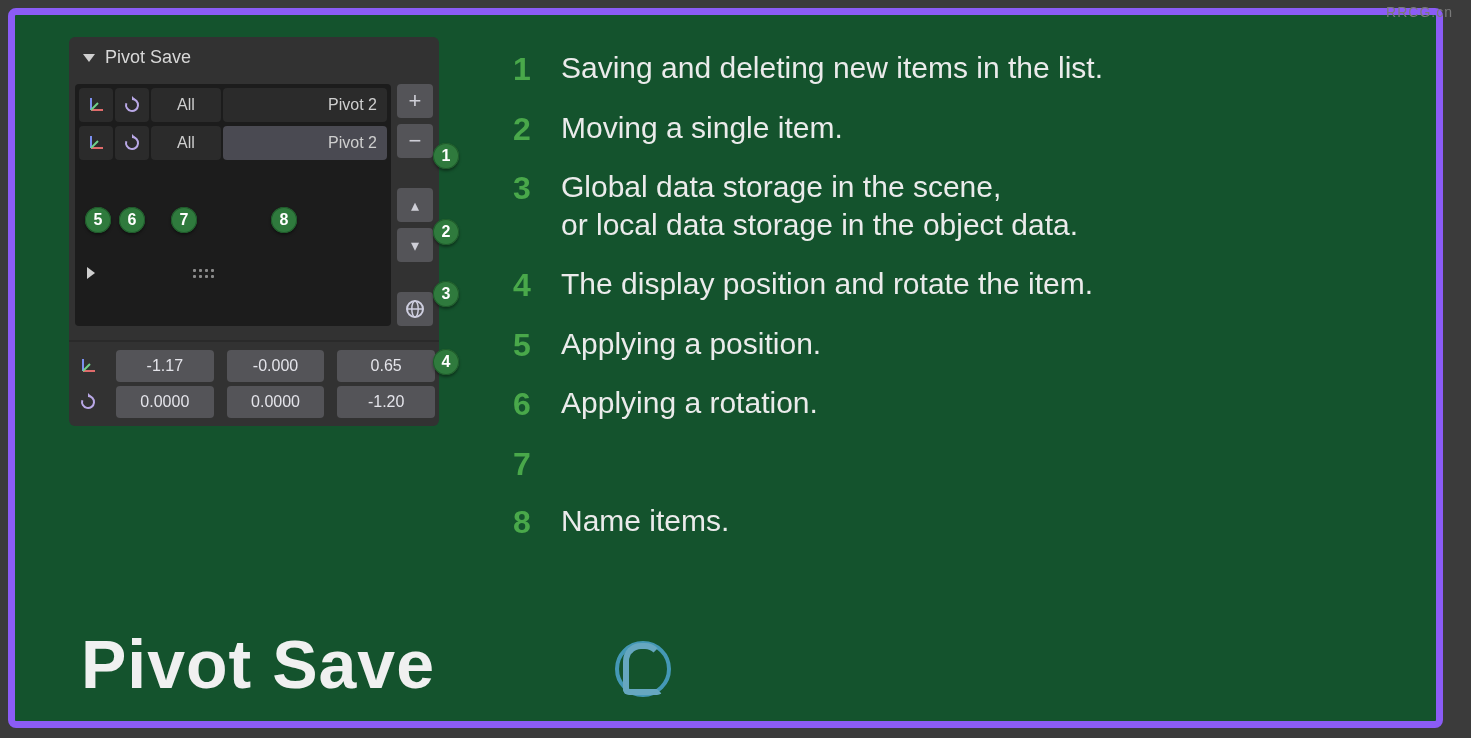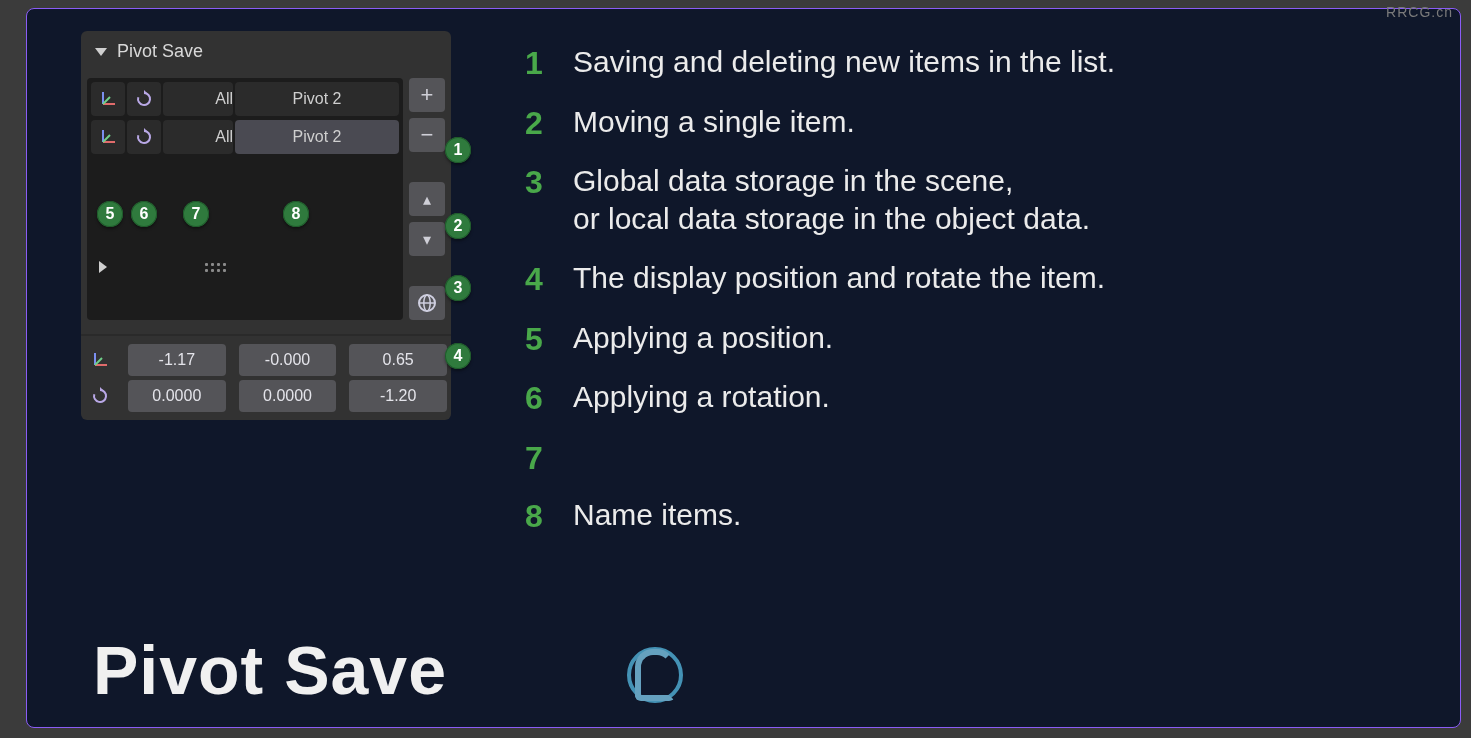--- a/index.html
+++ b/index.html
@@ -6,25 +6,25 @@
   html, body { width: 1471px; height: 738px; }
   body {
     background: #3b3b3b;
     font-family: "Segoe UI", "Helvetica Neue", Arial, sans-serif;
     color: #e6e6e6;
     position: relative;
     overflow: hidden;
   }
   .frame {
     position: absolute;
-    left: 26px; top: 8px;
+    left: 8px; top: 8px;
     width: 1435px; height: 720px;
-    border: 1px solid #8b5cf6;
+    border: 7px solid #8b5cf6;
     border-radius: 8px;
-    background: #0f172a;
+    background: #14532d;
   }
   .watermark-top {
     position: absolute;
     top: 4px; right: 18px;
     color: #7a7a7a;
     font-size: 14px;
     letter-spacing: 1px;
   }
   
   .panel-area {
@@ -75,22 +75,22 @@
     background: #2b2b2b;
     border-radius: 4px;
     display: flex;
     align-items: center;
     justify-content: center;
     color: #cfcfcf;
     font-size: 16px;
   }
   .cell.selected { background: #4a4a52; }
   .icon-cell { width: 34px; }
-  .all-cell { width: 70px; justify-content: flex-end; }
-  .name-cell { flex: 1; padding: 0 10px; justify-content: center; }
+  .all-cell { width: 70px; }
+  .name-cell { flex: 1; padding: 0 10px; justify-content: flex-end; }
   .axes-icon svg, .refresh-icon svg { display: block; }
   .spacer-row {
     height: 90px;
     background: transparent;
   }
   .list-footer {
     display: flex;
     align-items: center;
     height: 30px;
     padding: 0 8px;

